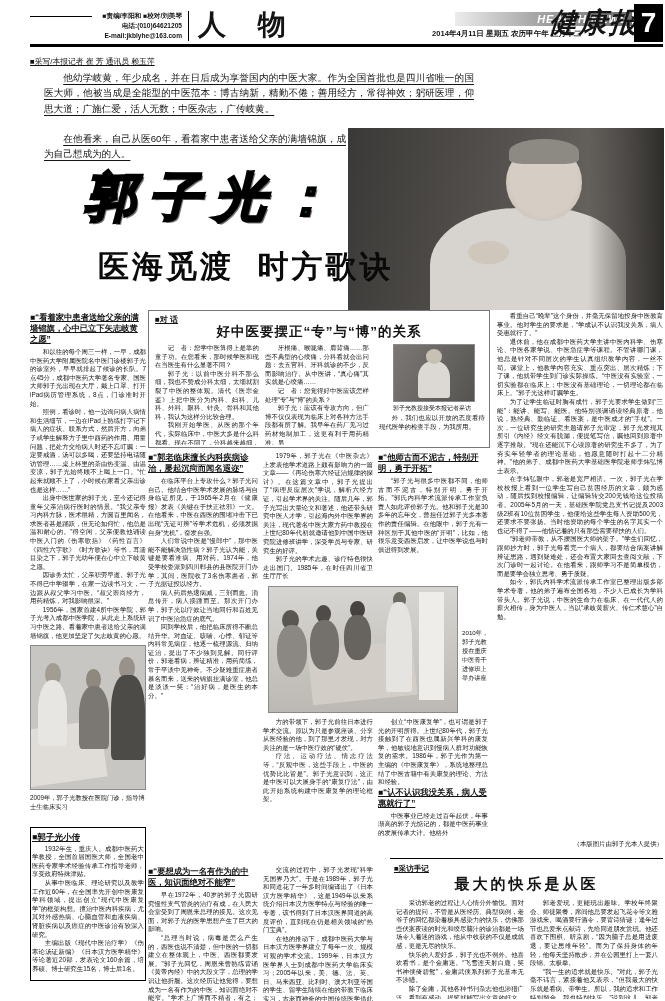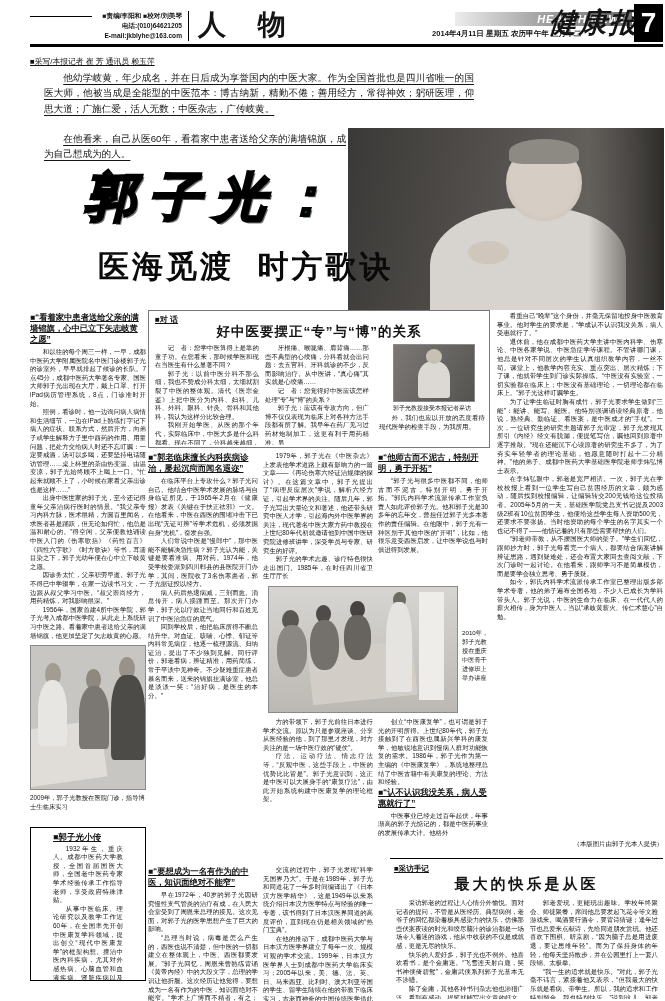--- a/index.html
+++ b/index.html
@@ -74,21 +74,21 @@
     background:#7b7874; border-radius:45% 45% 10% 10%; }
   .lp-head2 { position:absolute; left:48%; top:16%; width:13%; height:15%;
     background:#8f887e; border-radius:50%; }
   .lp-fig3 { position:absolute; left:70%; top:20%; width:30%; height:60%;
     background:#4d4b48; border-radius:40% 40% 8% 8%; }
   .lp-head3 { position:absolute; left:77%; top:8%; width:14%; height:16%;
     background:#99928a; border-radius:50%; }
   .left-caption { left:30px; top:794px; width:116px; }
 
   .bio-box { left:30px; top:827px; width:116px; height:154px; border:1px solid #000;
-    padding:5px 22px; overflow:hidden; }
+    padding:5px 1px; overflow:hidden; }
   .bio-title { font-size:8.6px; font-weight:bold; text-decoration:underline; margin-bottom:3px; }
 
   
   .dialog-box { left:148px; top:310px; width:342px; height:138px; border:1px solid #777; }
   .dlg-label { position:absolute; left:6px; top:3px; font-size:8px; font-weight:bold;
     text-decoration:underline; }
   .dlg-title { position:absolute; left:0; top:12px; width:100%; text-align:center;
     font-size:13.5px; font-weight:bold; letter-spacing:1px; }
   .dlg-col { position:absolute; top:33px; width:104px; height:101px; }
   .dlg-c1 { left:6px; } .dlg-c2 { left:116px; } .dlg-c3 { left:230px; width:106px; }

